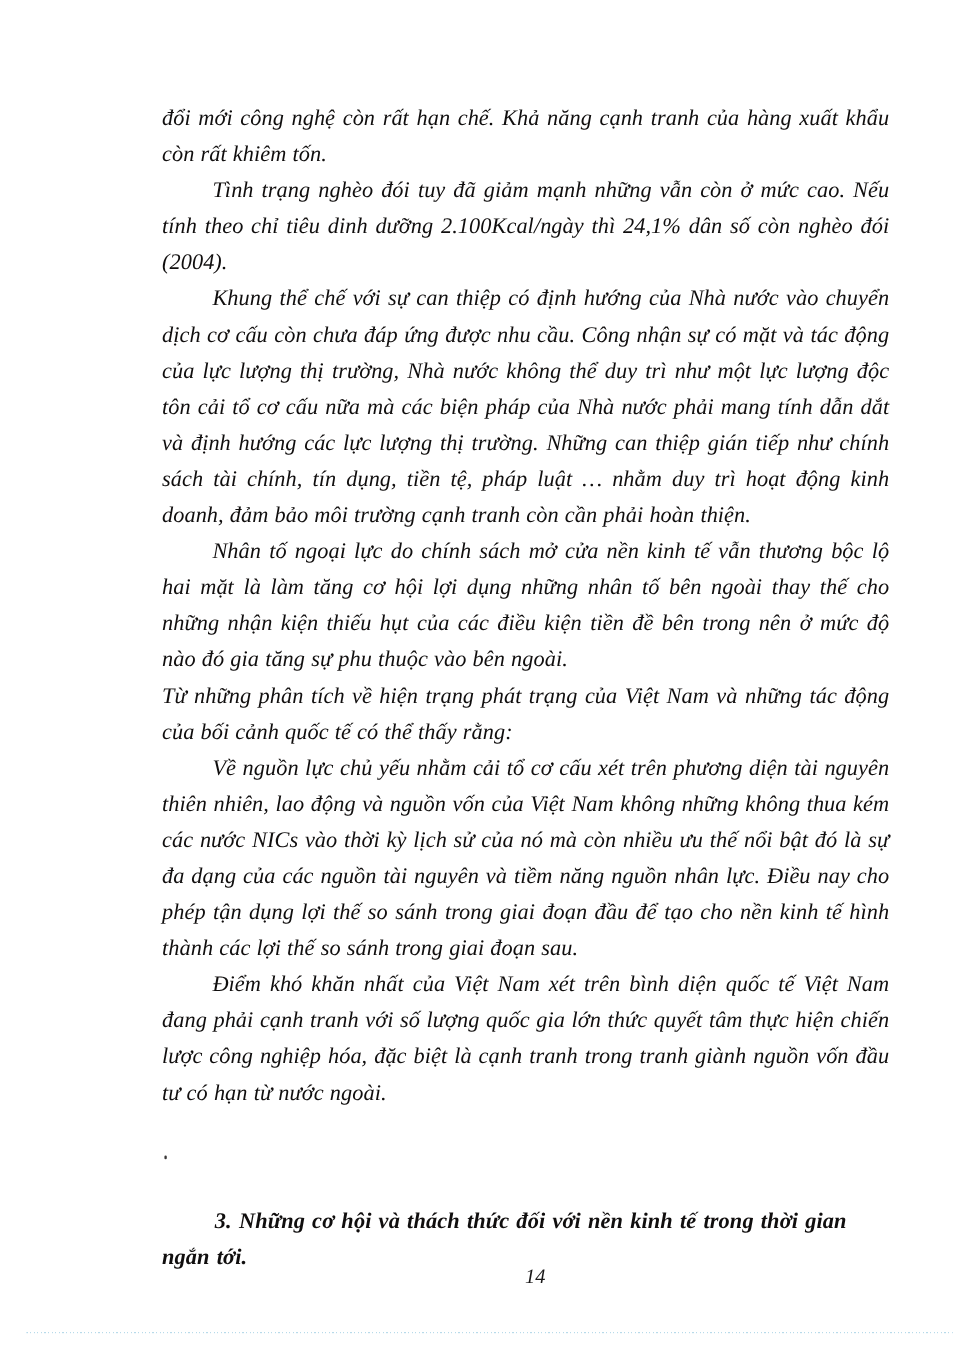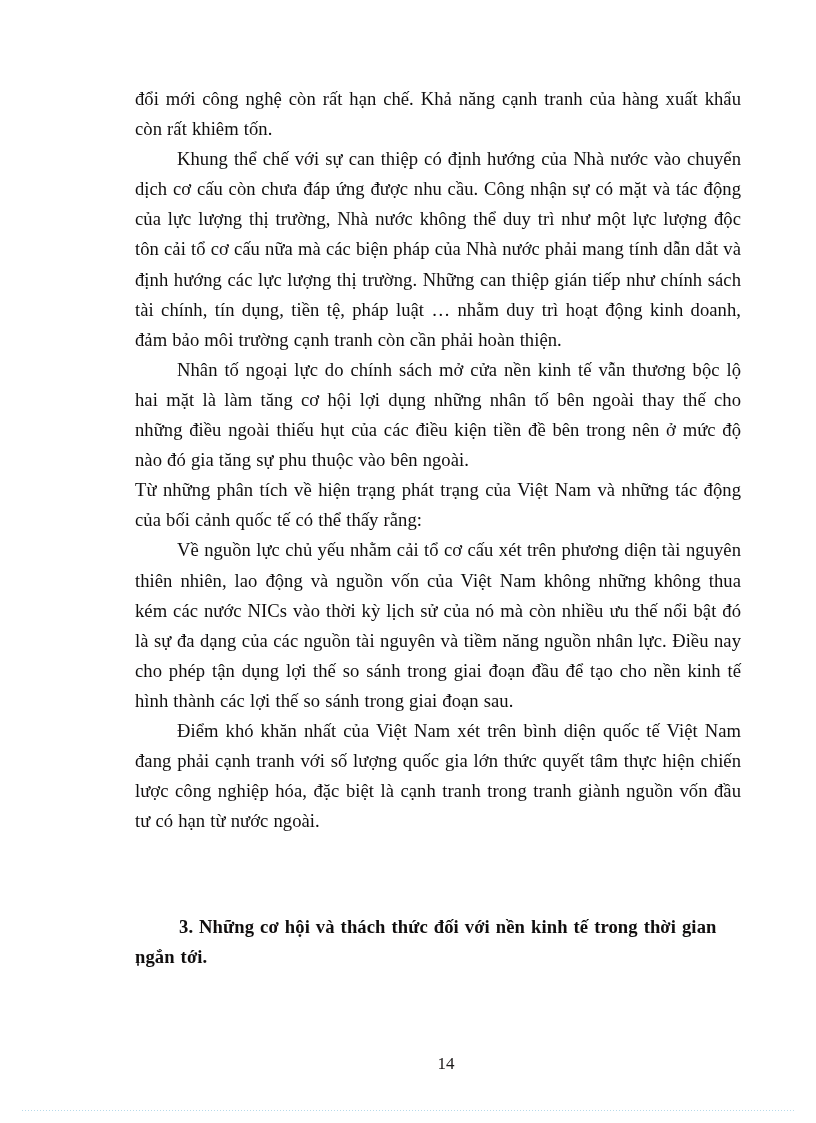--- a/index.html
+++ b/index.html
@@ -14,20 +14,21 @@
     color: #100e0e;
     -webkit-font-smoothing: none;
   }
 
   .page {
     position: relative;
     width: 816px;
     height: 1123px;
     overflow: hidden;
     background: #ffffff;
+    font-style: italic;
   }
 
   
   .text-body {
     position: absolute;
     left: 135px;
     top: 84px;
     width: 606px;
   }
 
@@ -107,24 +108,25 @@
 </style>
 </head>
 <body>
 
 <div class="page">
 
   <div class="text-body">
 
     <p class="para noindent">đổi mới công nghệ còn rất hạn chế. Khả năng cạnh tranh của hàng xuất khẩu còn rất khiêm tốn.</p>
 
+    <p class="para indent">Tình trạng nghèo đói tuy đã giảm mạnh những vẫn còn ở mức cao. Nếu tính theo chỉ tiêu dinh dưỡng 2.100Kcal/ngày thì 24,1% dân số còn nghèo đói (2004).</p>
 
     <p class="para indent">Khung thể chế với sự can thiệp có định hướng của Nhà nước vào chuyển dịch cơ cấu còn chưa đáp ứng được nhu cầu. Công nhận sự có mặt và tác động của lực lượng thị trường, Nhà nước không thể duy trì như một lực lượng độc tôn cải tổ cơ cấu nữa mà các biện pháp của Nhà nước phải mang tính dẫn dắt và định hướng các lực lượng thị trường. Những can thiệp gián tiếp như chính sách tài chính, tín dụng, tiền tệ, pháp luật … nhằm duy trì hoạt động kinh doanh, đảm bảo môi trường cạnh tranh còn cần phải hoàn thiện.</p>
 
-    <p class="para indent">Nhân tố ngoại lực do chính sách mở cửa nền kinh  tế vẫn thương bộc lộ hai mặt là làm tăng cơ hội lợi dụng những nhân tố bên ngoài thay thế cho những điều ngoài thiếu hụt của các điều kiện tiền đề bên trong nên ở mức độ nào đó gia tăng sự phu thuộc vào bên ngoài.</p>
+    <p class="para indent">Nhân tố ngoại lực do chính sách mở cửa nền kinh  tế vẫn thương bộc lộ hai mặt là làm tăng cơ hội lợi dụng những nhân tố bên ngoài thay thế cho những nhận kiện thiếu hụt của các điều kiện tiền đề bên trong nên ở mức độ nào đó gia tăng sự phu thuộc vào bên ngoài.</p>
 
     <p class="para noindent">Từ những phân tích về hiện trạng phát trạng của Việt Nam và những tác động của bối cảnh quốc tế có thể thấy rằng:</p>
 
     <p class="para indent">Về nguồn lực chủ yếu nhằm cải tổ cơ cấu xét trên phương diện tài nguyên thiên nhiên, lao động và nguồn vốn của Việt Nam không những không thua kém các nước NICs vào thời kỳ lịch sử của nó mà còn nhiều ưu thế nổi bật đó là sự đa dạng của các nguồn tài nguyên và tiềm năng nguồn nhân lực. Điều nay cho phép tận dụng lợi thế so sánh trong giai  đoạn đầu để tạo cho nền kinh tế hình thành các lợi thế so sánh trong giai  đoạn sau.</p>
 
     <p class="para indent">Điểm khó khăn nhất của Việt Nam xét trên bình diện quốc tế Việt Nam đang phải cạnh tranh với số lượng quốc gia lớn thức quyết tâm thực hiện chiến lược công nghiệp hóa, đặc biệt là cạnh tranh trong tranh giành nguồn vốn đầu tư có hạn từ nước ngoài.</p>
 
     <div class="gap-heading"></div>
 
     <p class="para heading">3. Những cơ hội và thách thức đối với nền kinh tế trong thời gian ngắn tới.</p>

